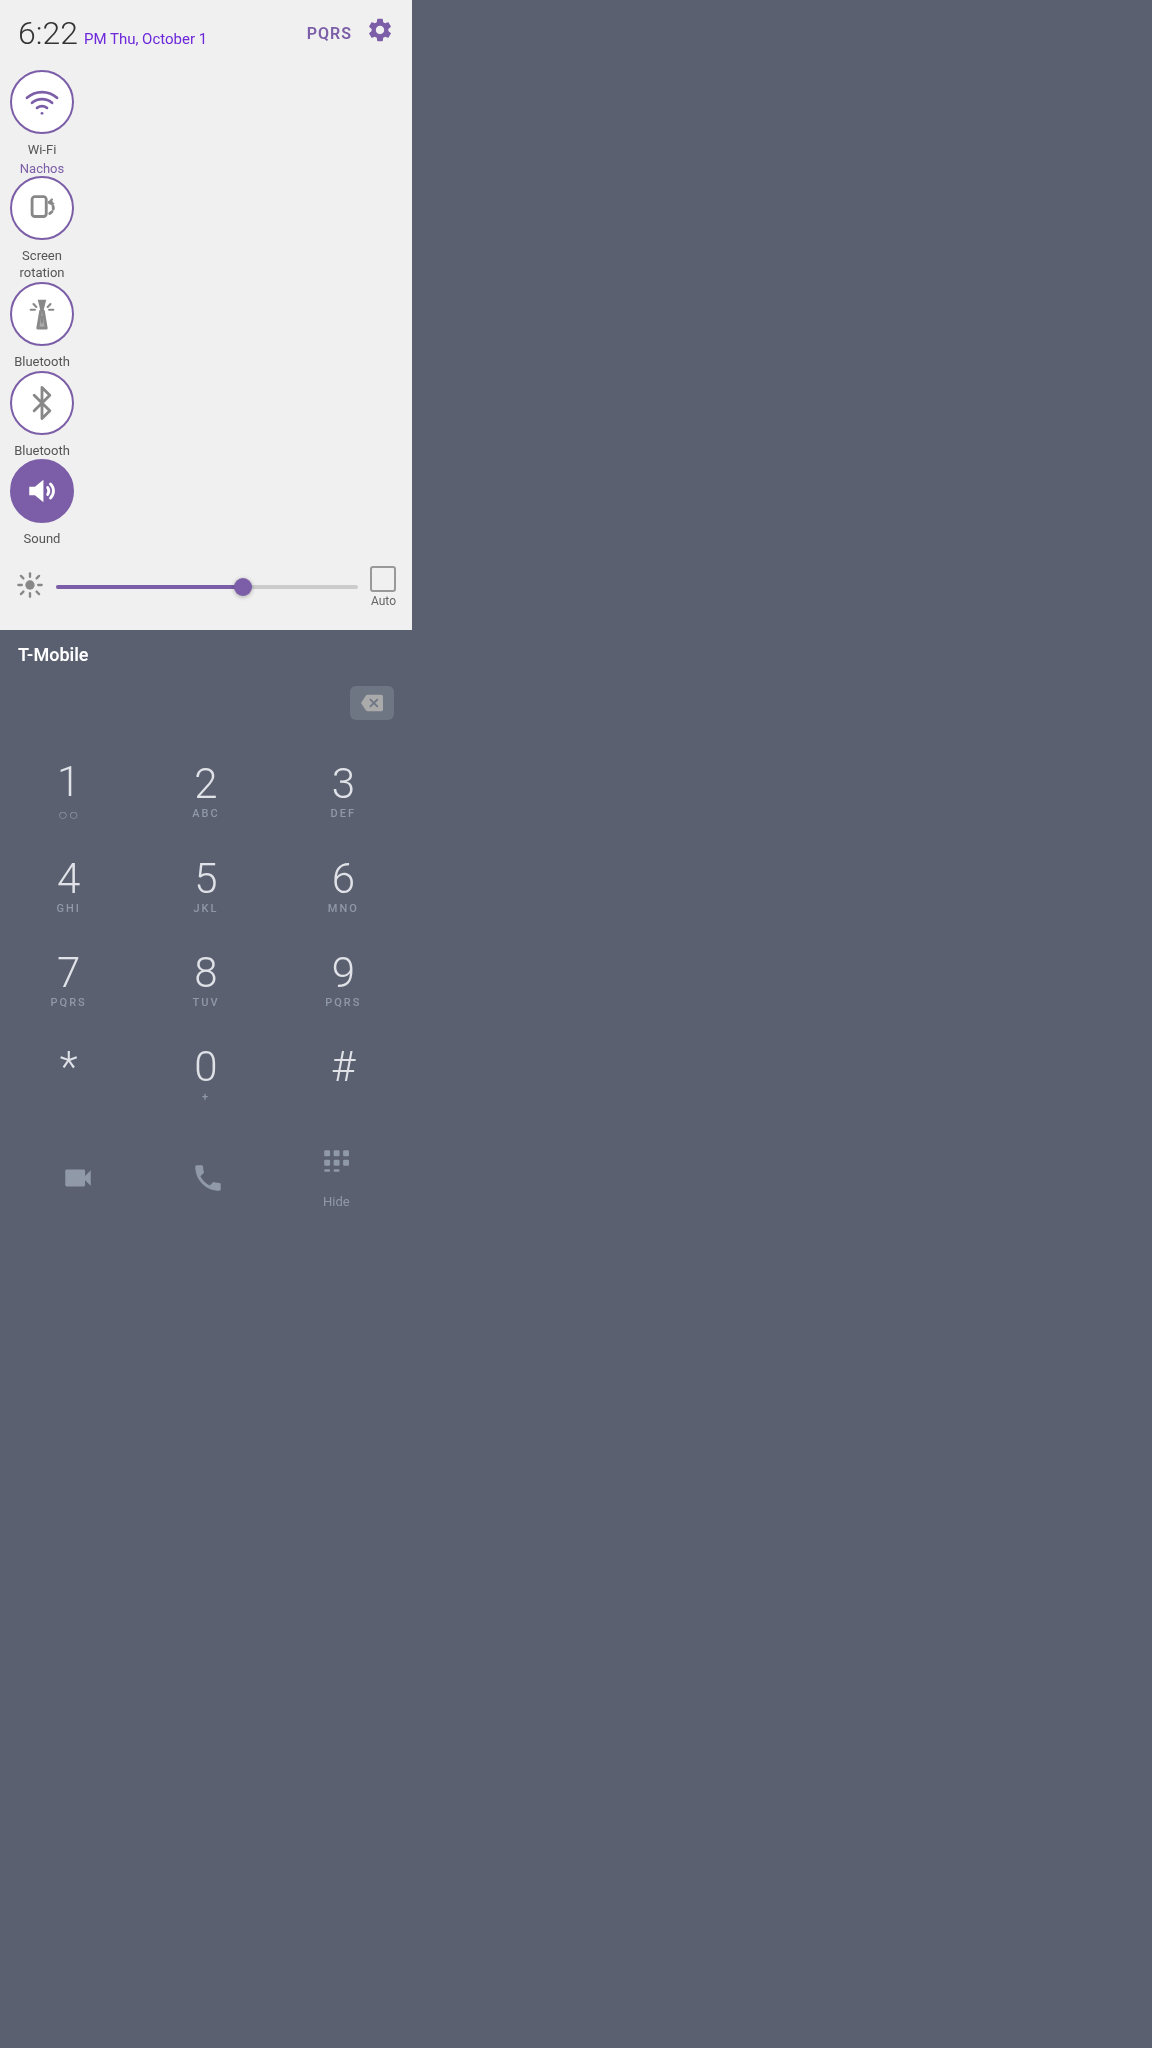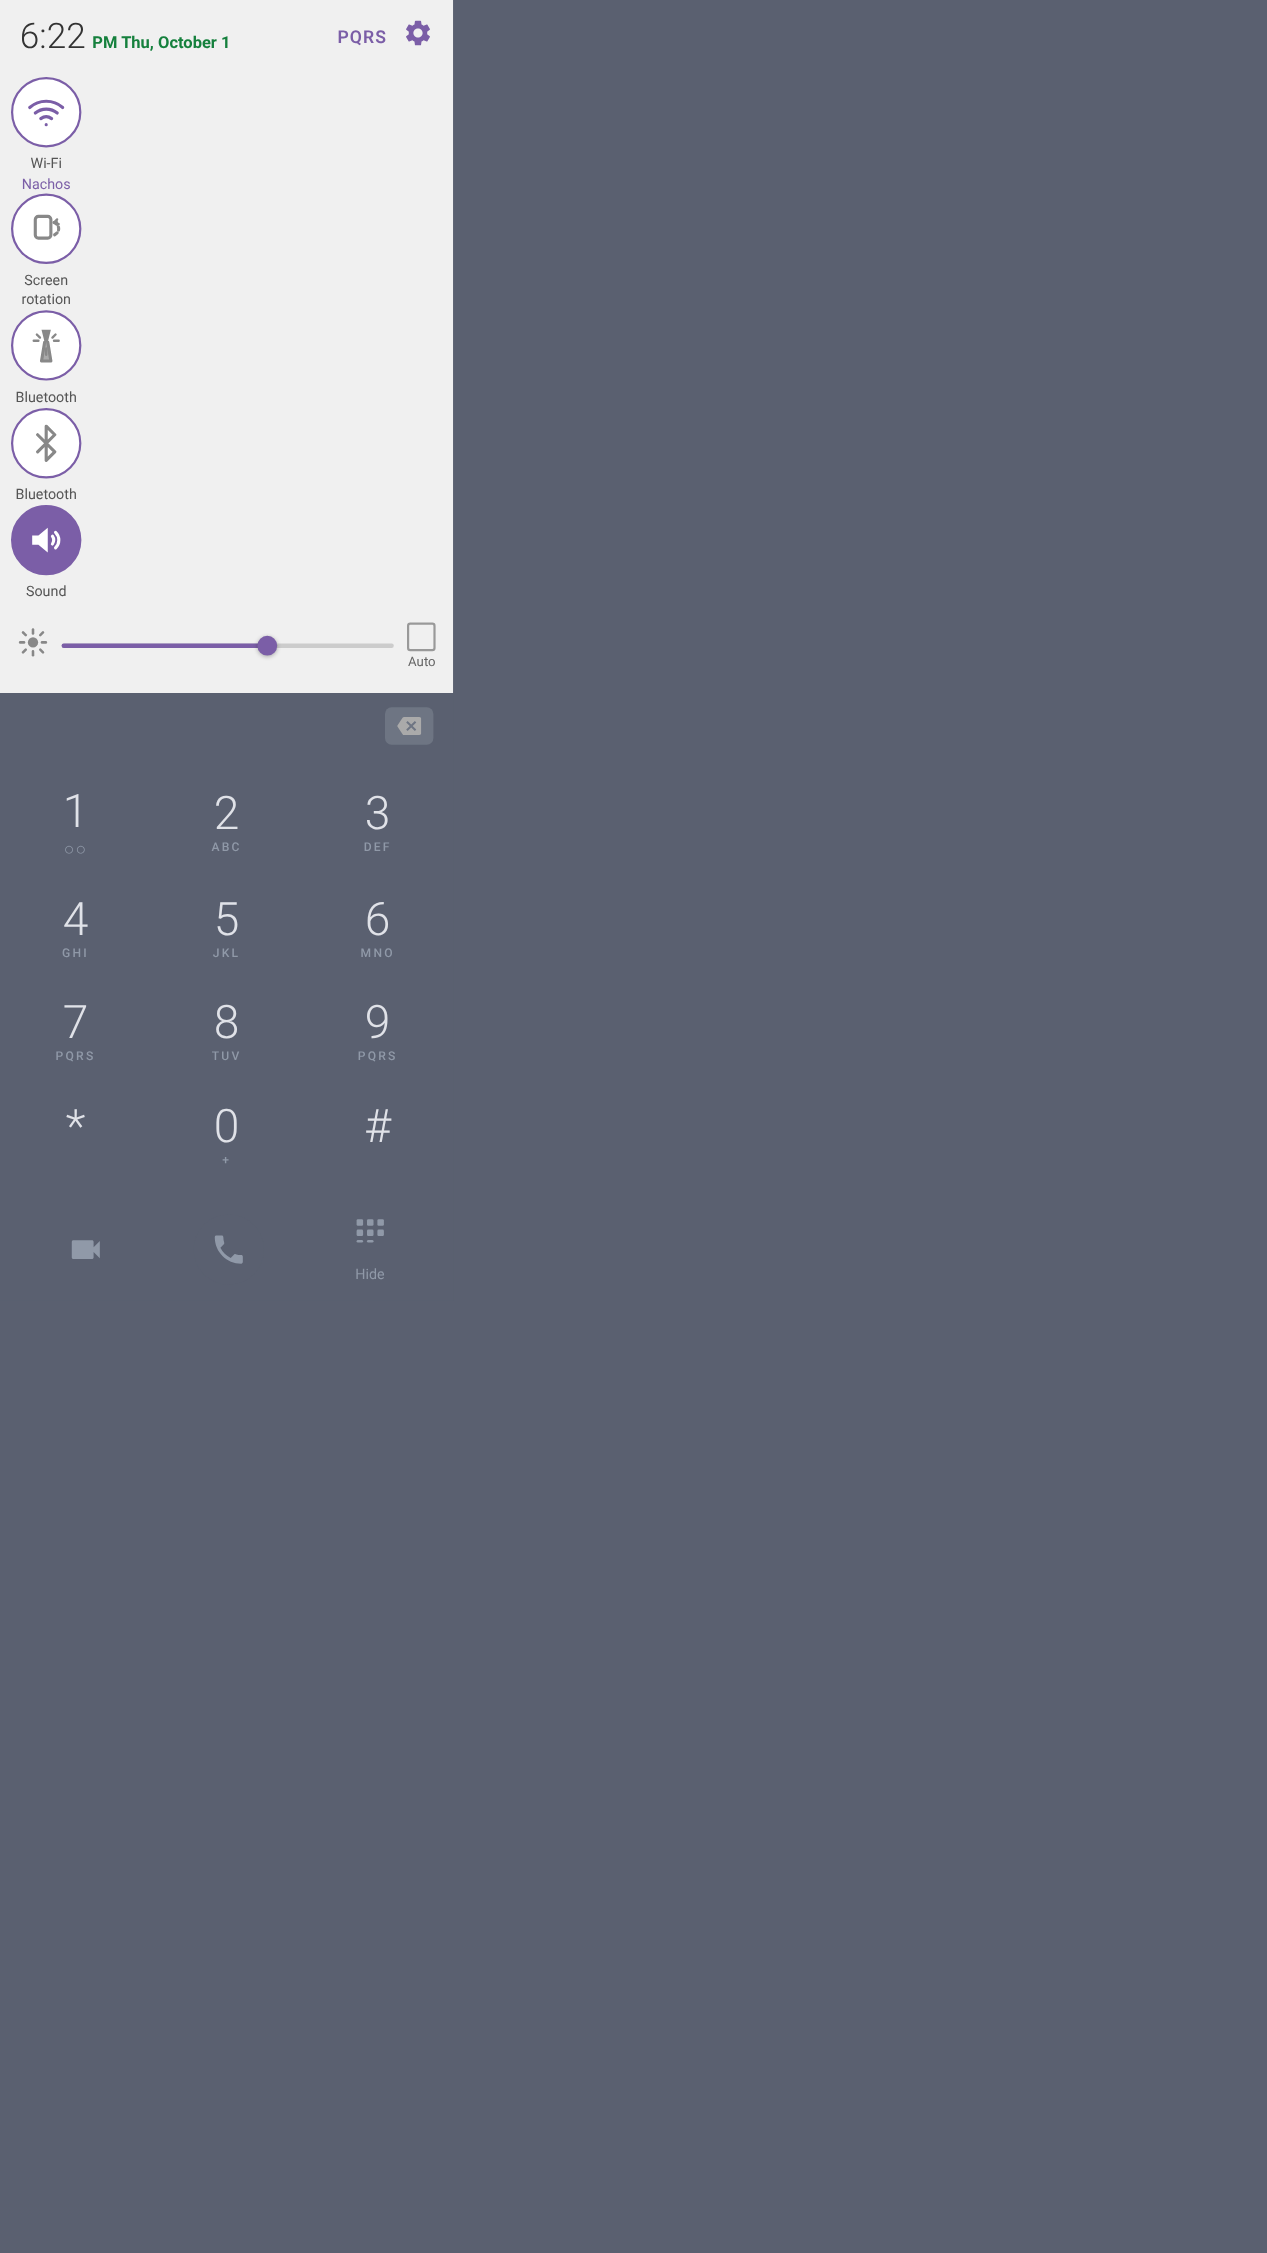--- a/index.html
+++ b/index.html
@@ -33,22 +33,22 @@
     }
 
     .time {
       font-size: 32px;
       font-weight: 300;
       color: #333;
     }
 
     .date {
       font-size: 15px;
-      color: #15803d;
-      font-weight: 700;
+      color: #6d28d9;
+      font-weight: 400;
     }
 
     .status-actions {
       display: flex;
       align-items: center;
       gap: 14px;
     }
 
     .edit-btn {
       font-size: 16px;
@@ -409,20 +409,23 @@
     </div>
     <div class="auto-btn">
       <div class="auto-square"></div>
       <span class="auto-label">Auto</span>
     </div>
   </div>
 </div>
 
 <div class="dialer-section">
 
+  <div class="carrier-bar">
+    <span class="carrier-name">T-Mobile</span>
+  </div>
 
   <div class="dialer-display">
     <div class="backspace-btn">
       <svg viewBox="0 0 24 24">
         <path d="M22 3H7c-.69 0-1.23.35-1.59.88L0 12l5.41 8.11c.36.53.9.89 1.59.89H22c1.1 0 2-.9 2-2V5c0-1.1-.9-2-2-2zm-3 12.59L17.59 17 14 13.41 10.41 17 9 15.59 12.59 12 9 8.41 10.41 7 14 10.59 17.59 7 19 8.41 15.41 12 19 15.59z"></path>
       </svg>
     </div>
   </div>
 
   <div class="keypad">

